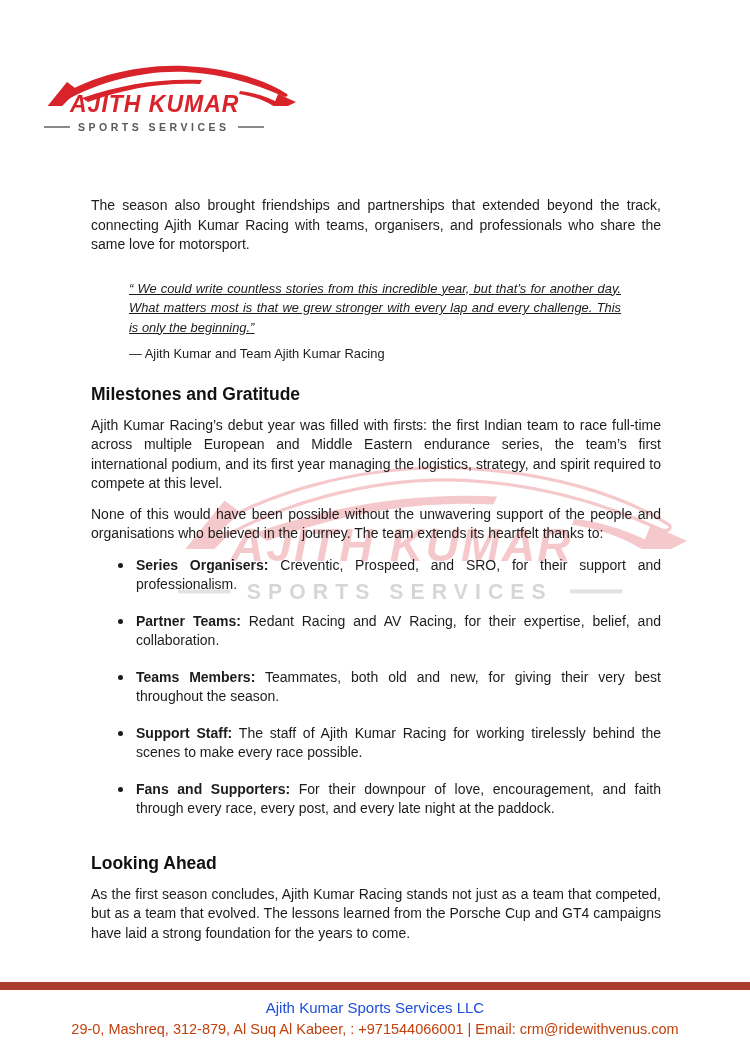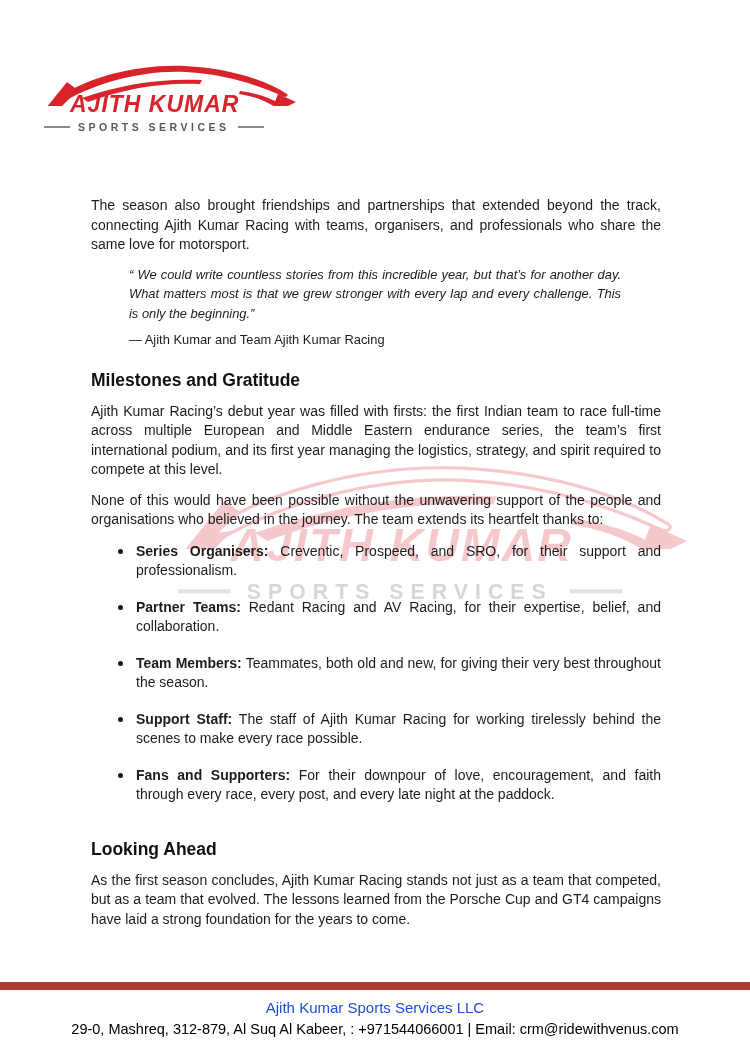--- a/index.html
+++ b/index.html
@@ -32,22 +32,22 @@
   }
 
   
   .content {
     position:absolute; top:196px; left:91px; width:570px; z-index:1;
     font-size:14px; line-height:19.5px; color:#1c1c1c; text-align:justify;
   }
   .content p.para { margin-top:11px; }
   .content p.first { margin-top:0; }
   .quote {
-    margin:10px 0 0 38px; width:492px;
-    font-style:italic; font-size:12.9px; line-height:19.5px; text-align:justify;
+    margin:24px 0 0 38px; width:492px;
+    font-style:italic; font-size:12.9px; line-height:19.5px; text-align:justify;text-decoration:underline;
   }
   .attribution {
     margin:7px 0 0 38px;
     font-size:12.9px;
   }
   h2.heading {
     margin-top:19px; font-size:17.5px; line-height:22px;
     font-weight:bold; color:#111111; text-align:left;
   }
   h2.heading-gap { margin-top:33px; }
@@ -61,21 +61,21 @@
   ul.thanks .blabel { font-weight:bold; }
 
   
   .footer-bar { position:absolute; left:0; top:982px; width:750px; height:8px; background:#aa3c30; z-index:2; }
   .footer-company {
     position:absolute; left:0; top:999px; width:750px; text-align:center;
     font-size:15px; color:#1d4ed8; z-index:2;
   }
   .footer-address {
     position:absolute; left:0; top:1021px; width:750px; text-align:center;
-    font-size:14.5px; color:#000000; z-index:2;
+    font-size:14.5px; color:#c2410c; z-index:2;
   }
 </style>
 </head>
 <body>
 
 <div class="page">
 
   <div class="logo logo-header">
     <svg viewBox="0 0 258 48" aria-hidden="true">
       <path d="M14 42 C 45 20, 95 6, 145 8 C 185 10, 222 20, 247 36 C 249 38, 246 40, 242 38 C 216 26, 183 16, 146 14 C 100 12, 52 26, 20 46 Z" fill="#d9232a"></path>
@@ -115,21 +115,21 @@
     <div class="quote">“ We could write countless stories from this incredible year, but that’s for another day. What matters most is that we grew stronger with every lap and every challenge. This is only the beginning.”</div>
     <p class="attribution">— Ajith Kumar and Team Ajith Kumar Racing</p>
 
     <h2 class="heading">Milestones and Gratitude</h2>
     <p class="para">Ajith Kumar Racing’s debut year was filled with firsts: the first Indian team to race full-time across multiple European and Middle Eastern endurance series, the team’s first international podium, and its first year managing the logistics, strategy, and spirit required to compete at this level.</p>
     <p class="para">None of this would have been possible without the unwavering support of the people and organisations who believed in the journey. The team extends its heartfelt thanks to:</p>
 
     <ul class="thanks">
       <li><span class="blabel">Series Organisers:</span> <span>Creventic, Prospeed, and SRO, for their support and professionalism.</span></li>
       <li><span class="blabel">Partner Teams:</span> <span>Redant Racing and AV Racing, for their expertise, belief, and collaboration.</span></li>
-      <li><span class="blabel">Team Members:</span> <span>Teammates, both old and new, for giving their very best throughout the season.</span></li>
+      <li><span class="blabel">Teams Members:</span> <span>Teammates, both old and new, for giving their very best throughout the season.</span></li>
       <li><span class="blabel">Support Staff:</span> <span>The staff of Ajith Kumar Racing for working tirelessly behind the scenes to make every race possible.</span></li>
       <li><span class="blabel">Fans and Supporters:</span> <span>For their downpour of love, encouragement, and faith through every race, every post, and every late night at the paddock.</span></li>
     </ul>
 
     <h2 class="heading heading-gap">Looking Ahead</h2>
     <p class="para">As the first season concludes, Ajith Kumar Racing stands not just as a team that competed, but as a team that evolved. The lessons learned from the Porsche Cup and GT4 campaigns have laid a strong foundation for the years to come.</p>
 
   </div>
 
   <div class="footer-bar" style="background: rgb(170, 60, 48);"></div>

